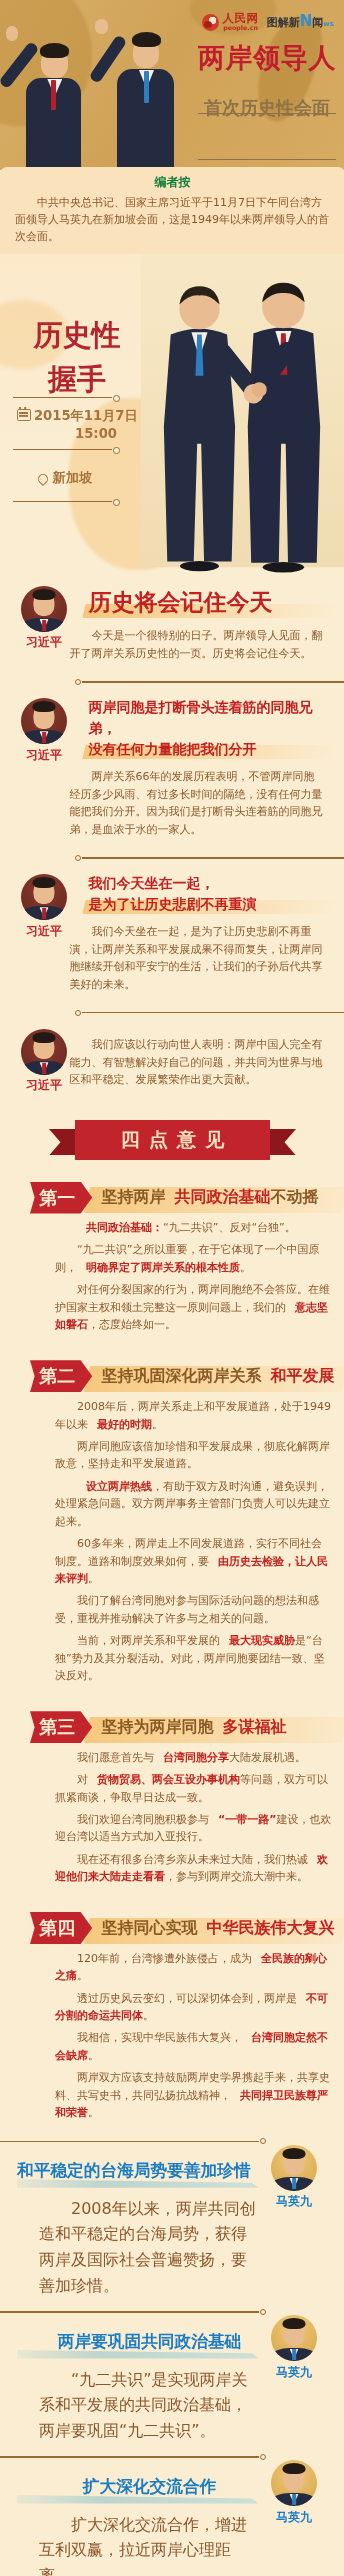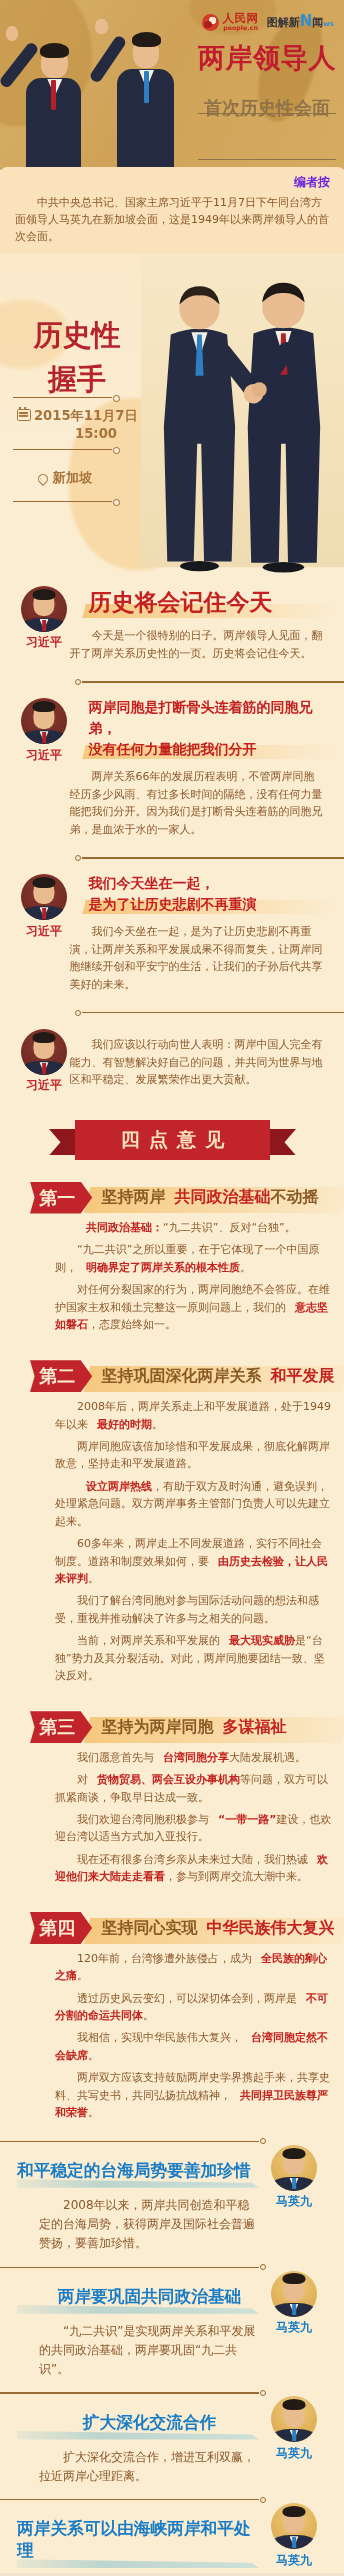--- a/index.html
+++ b/index.html
@@ -31,21 +31,21 @@
   .tj-logo .n{color:#2E8FD5;font-size:15px;}
   .tj-logo .ws{color:#2E8FD5;font-size:7px;}
   .title-block{position:absolute;left:195px;width:144px;text-align:center;}
   .t1{top:40px;color:#C01E2E;font-size:27px;font-weight:bold;letter-spacing:0.6px;white-space:nowrap;text-align:center;}
   .t2{top:96px;color:#8F7248;font-size:18px;font-weight:bold;white-space:nowrap;}
   .hr-brown{position:absolute;left:198px;width:138px;height:1.1px;background:#8F7248;}
   .l1{top:113px;} .l2{top:159px;}
   .t3{top:120px;color:#F9EFD9;font-size:25px;font-weight:bold;white-space:nowrap;}
   
   .ed-note{background:#FAE2BC;border-radius:7px 7px 0 0;margin-top:-3.4px;position:relative;padding:7px 15px 9.2px;}
-  .ed-label{text-align:right;color:#6d28d9;font-weight:bold;font-size:12px;margin-bottom:3.4px;}
+  .ed-label{text-align:center;color:#15803d;font-weight:bold;font-size:12px;margin-bottom:3.4px;}
   .ed-body{color:#8A5729;font-size:11px;line-height:1.55;text-indent:2em;}
   
   .handshake{position:relative;height:319px;background:linear-gradient(180deg,#FBE9CA,#FBEDD2 60%);overflow:hidden;}
   .hs-map{position:absolute;background:rgba(243,196,120,.45);}
   .hm1{left:69px;top:144px;width:138px;height:172px;border-radius:45% 55% 50% 50%;filter:blur(1.7px);}
   .hm2{left:-23px;top:46px;width:92px;height:69px;border-radius:50%;filter:blur(2.3px);background:rgba(243,196,120,.35);}
   .hs-title{position:absolute;left:28px;top:60px;width:98px;text-align:center;color:#B5242C;font-size:29px;font-weight:bold;line-height:1.5;}
   .tl-line{position:absolute;left:12.6px;width:99px;height:1.1px;background:#9A6A33;}
   .tl-ring{position:absolute;left:113px;width:4.6px;height:4.6px;border:1.1px solid #9A6A33;border-radius:50%;background:#FBEDD2;}
   .tl-text{position:absolute;color:#A7743B;font-weight:bold;font-size:13.2px;white-space:nowrap;}
@@ -101,21 +101,21 @@
   
   .ma-section{position:relative;padding:5.7px 0 4.6px;}
   .div-ma{position:relative;height:7px;margin-bottom:5.7px;}
   .div-ma .dl{position:absolute;left:0;right:86px;top:2.9px;height:1.1px;background:#9A6A33;}
   .div-ma .dr{position:absolute;right:79px;top:0.6px;width:4px;height:4px;border:1.1px solid #9A6A33;border-radius:50%;}
   .ma-av{position:absolute;right:28px;top:12.6px;}
   .ma-name{right:28px;color:#1A7CC5;}
   .ma-head{position:relative;color:#1A7CC5;font-size:16.7px;font-weight:bold;margin:15px 86px 0 17px;line-height:1.3;z-index:1;}
   .ma-head.center{text-align:center;padding-left:23px;}
   .ma-swoosh{position:relative;z-index:0;height:8.6px;margin:-2.3px 86px 0 17px;background:linear-gradient(90deg,rgba(184,212,206,.25),#BCD5CE 35%,#CEE0D8);clip-path:polygon(0 0,97% 40%,100% 100%,0 100%);}
-  .ma-body{margin:8px 86px 0 39px;color:#8A5729;font-size:12px;line-height:1.6;text-indent:2em;}
+  .ma-body{margin:8px 86px 0 39px;color:#8A5729;font-size:16px;line-height:1.6;text-indent:2em;}
 </style>
 </head>
 <body>
 
 <div class="page">
 
   <div class="header">
     <div class="map-blob blob1"></div>
     <div class="map-blob blob3"></div>
     <div class="map-blob blob2"></div>

